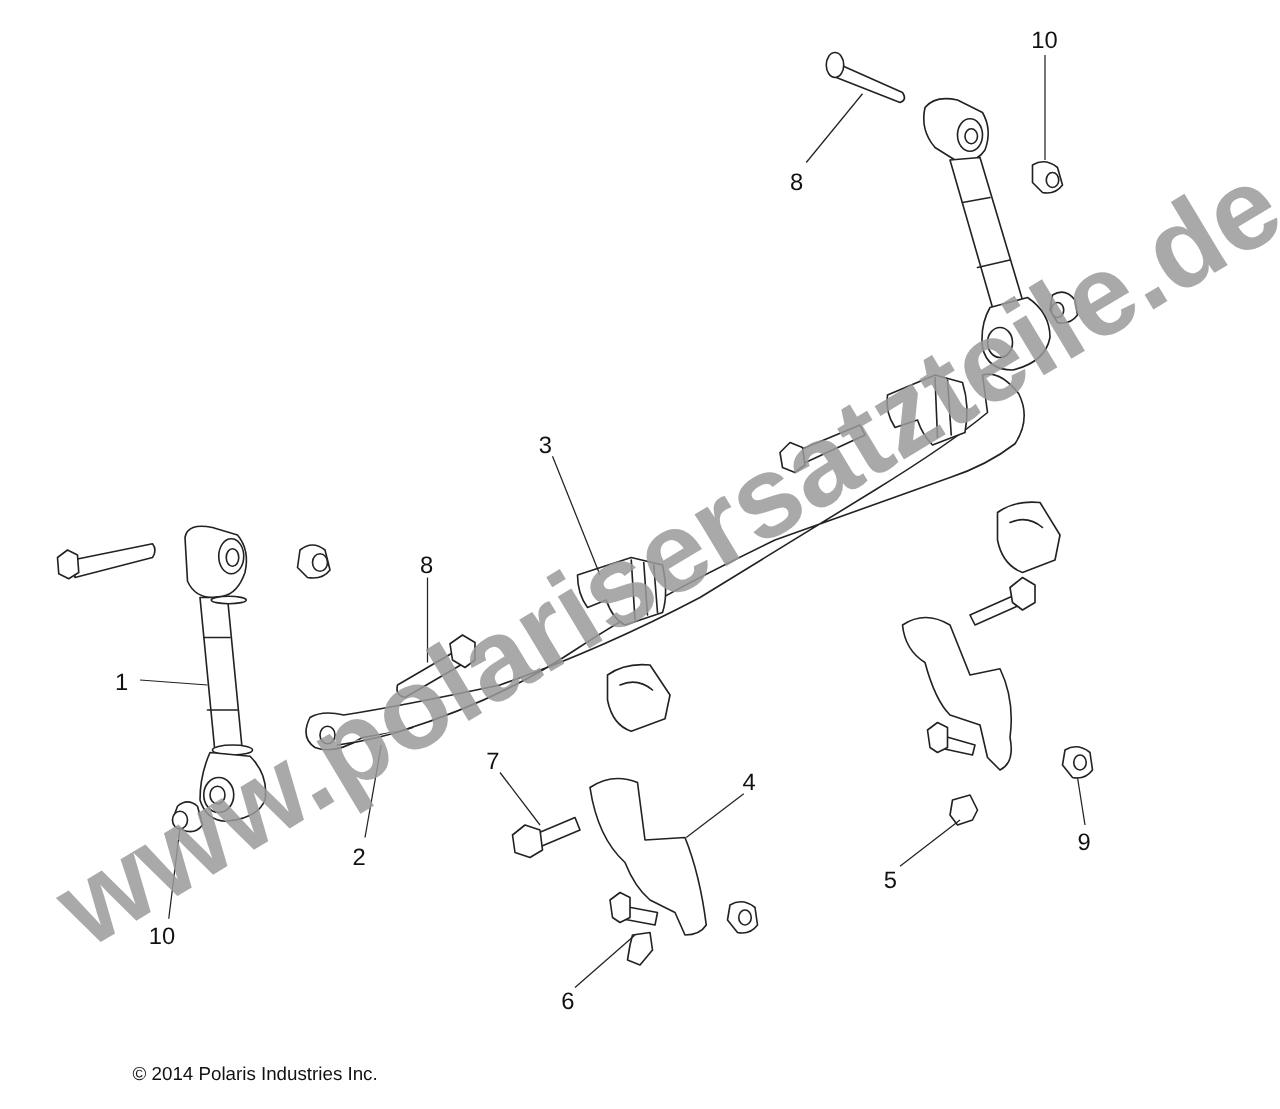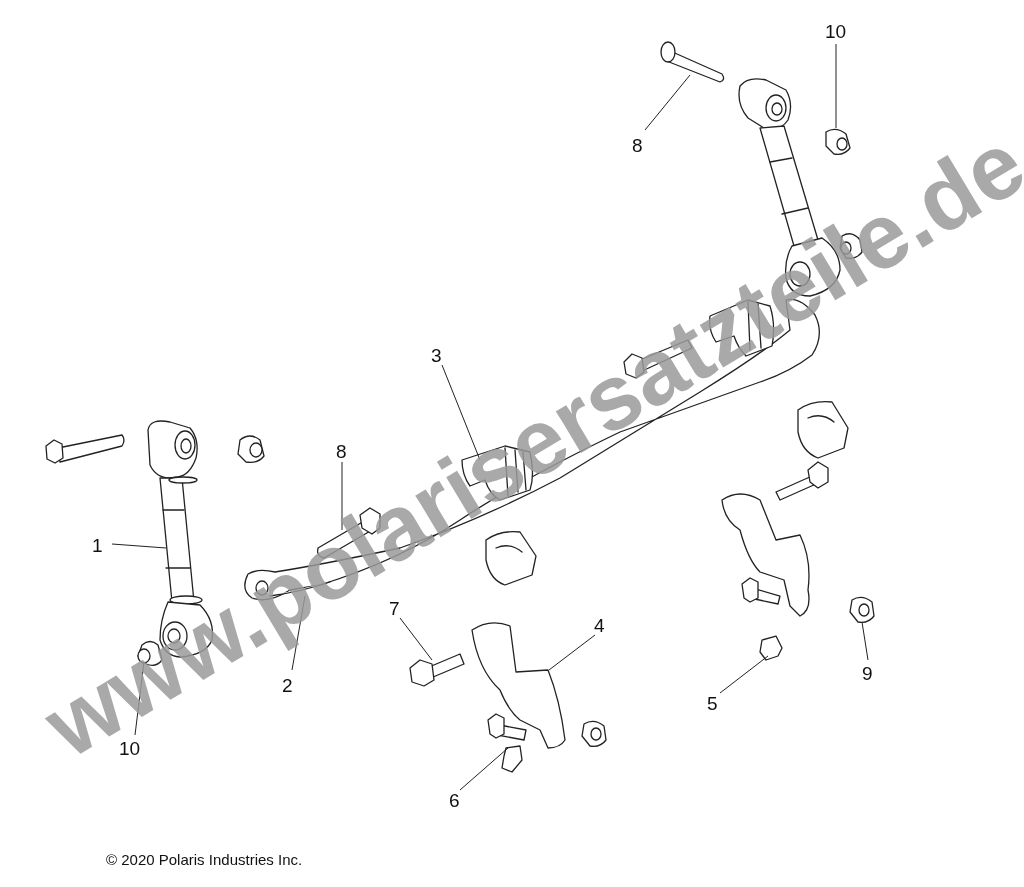--- a/index.html
+++ b/index.html
@@ -177,13 +177,13 @@
     <text class="callout" x="336" y="458">8</text>
     <text class="callout" x="632" y="152">8</text>
     <text class="callout" x="862" y="680">9</text>
     <text class="callout" x="119" y="755">10</text>
     <text class="callout" x="825" y="38">10</text>
   </g>
 
   <text class="watermark" x="70" y="760" transform="rotate(-31 70 760)">www.polarisersatzteile.de</text>
 </svg>
 
-<div id="copyright">© 2020 Polaris Industries Inc.</div>
+<div id="copyright">© 2014 Polaris Industries Inc.</div>
 
 </body></html>

